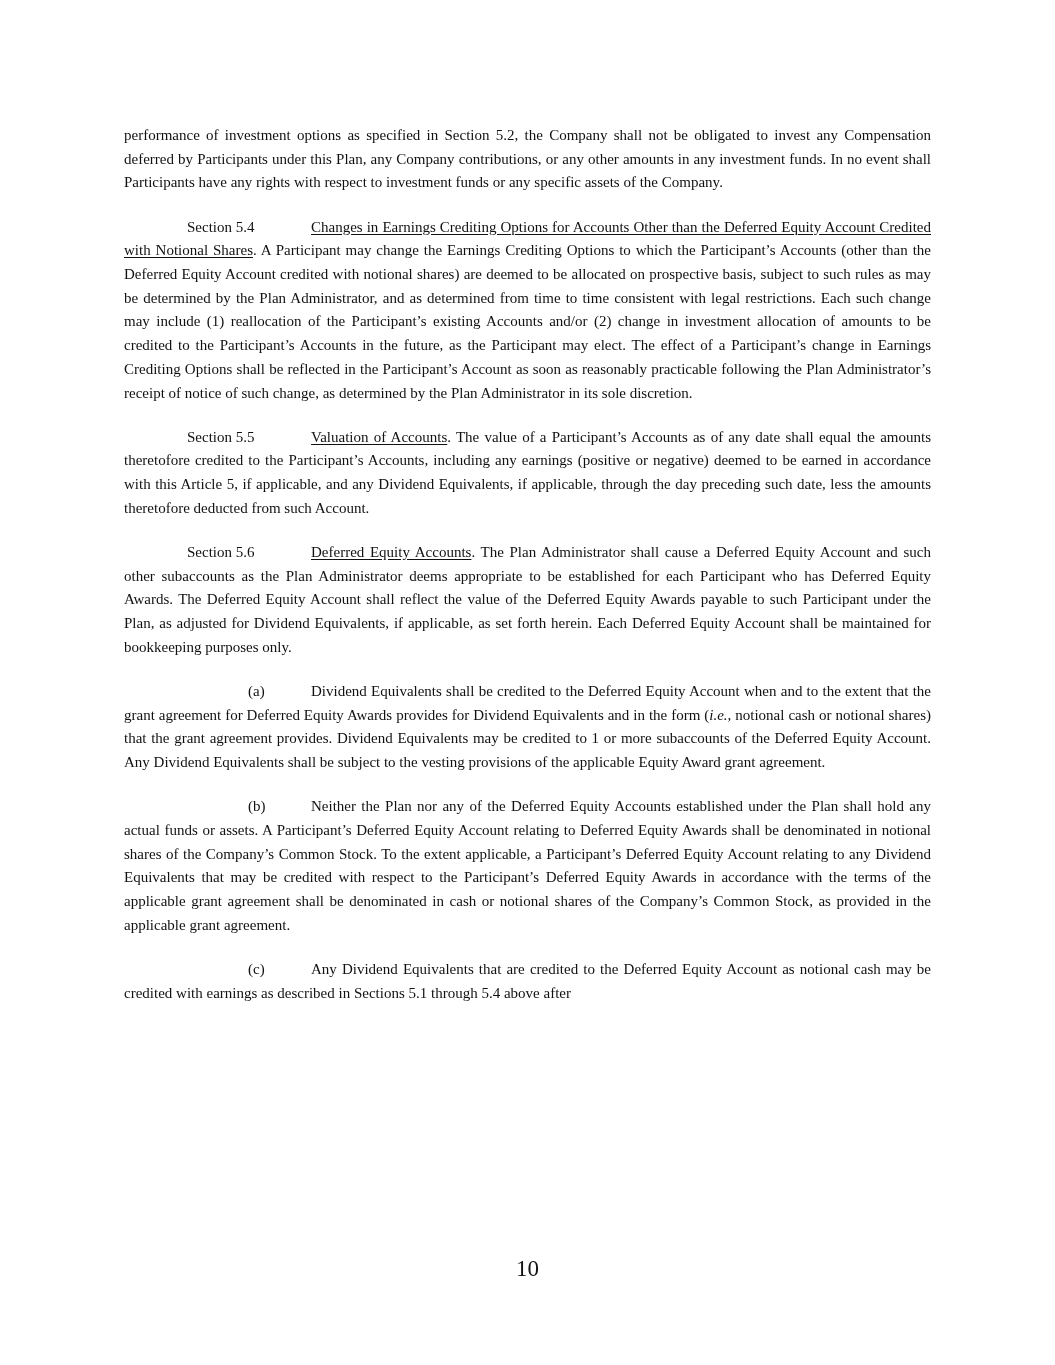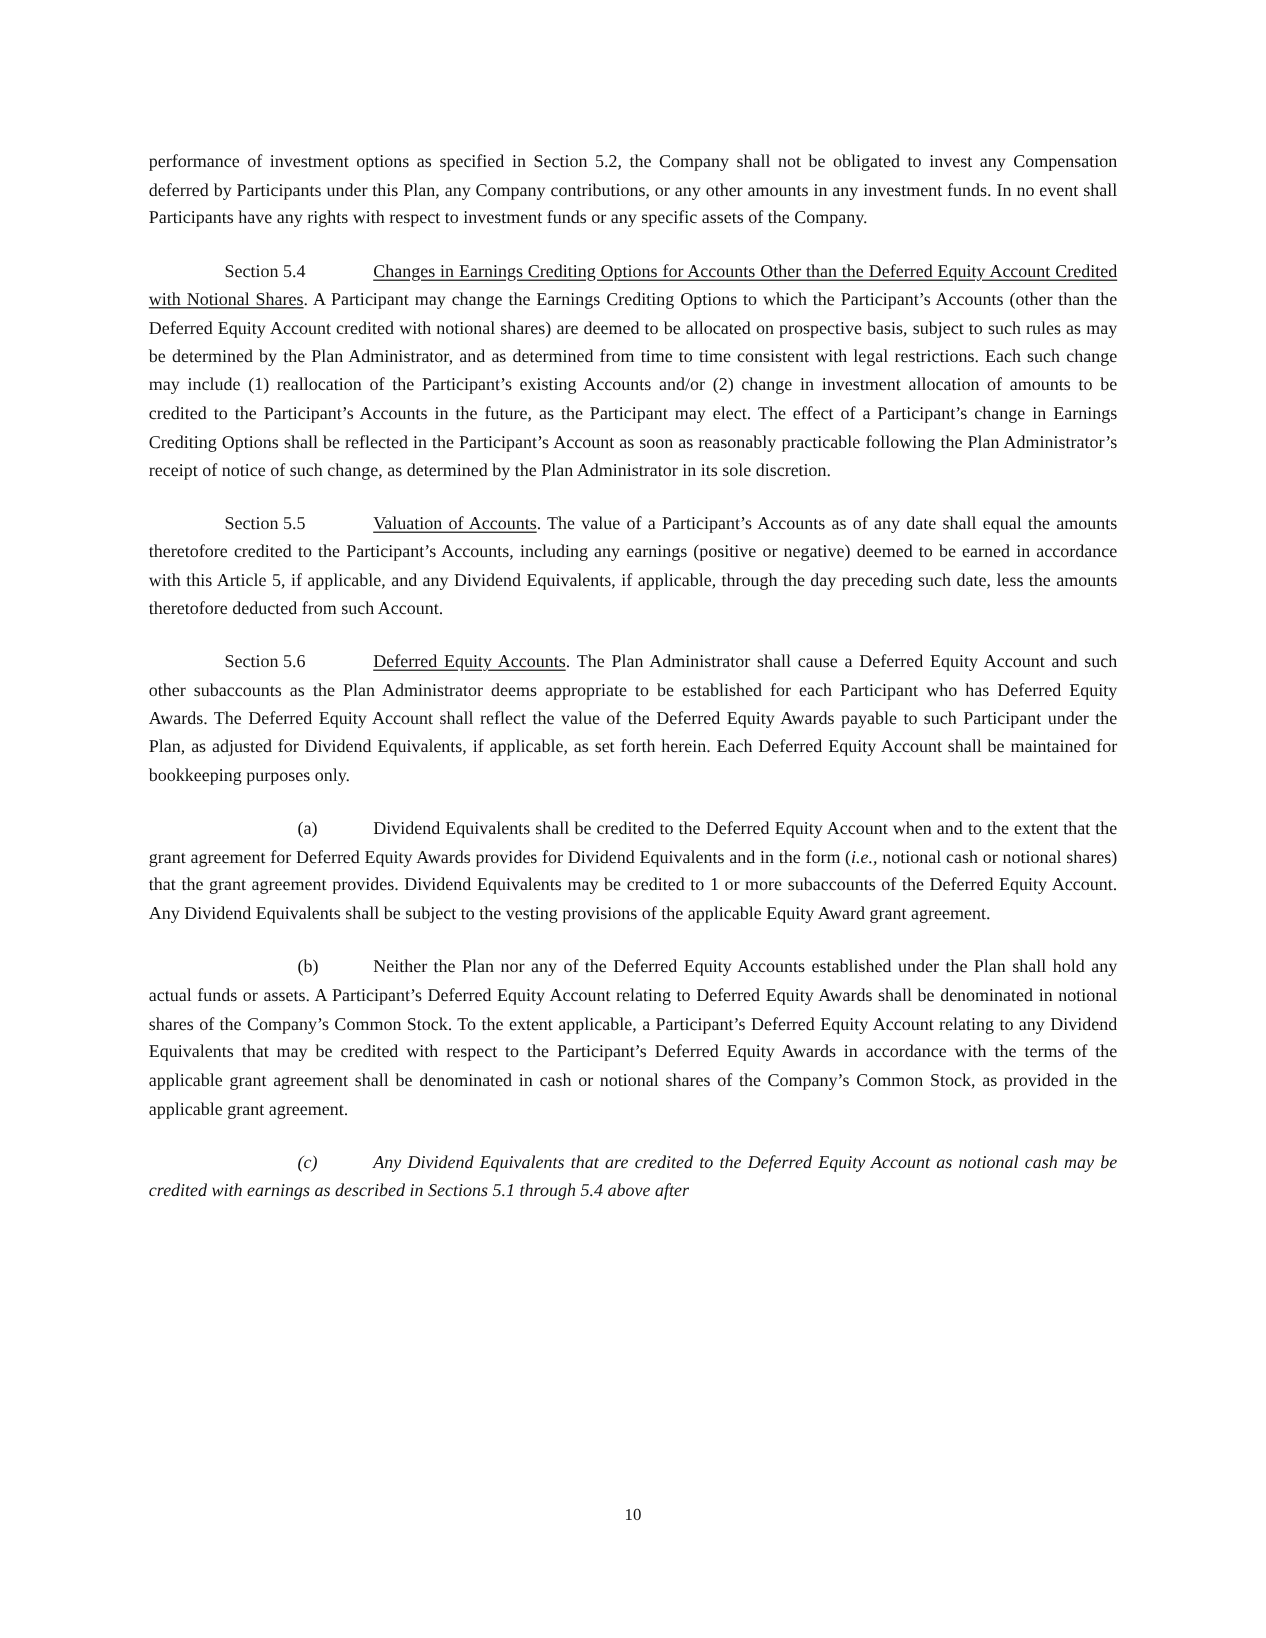--- a/index.html
+++ b/index.html
@@ -13,23 +13,23 @@
     font-size: 15px; line-height: 23.7px; text-align: justify;
   }
   .para { margin: 0 0 20.5px 0; }
   .tab1 { display: inline-block; width: 63px; }
   .label-sec { display: inline-block; width: 124px; }
   .tab2 { display: inline-block; width: 124px; }
   .label-sub { display: inline-block; width: 63px; }
   .u { text-decoration: underline; text-underline-offset: 2px; }
   .page-num {
     position: absolute; left: 0; width: 1055px; top: 1256px;
-    text-align: center; font-size: 14px;
+    text-align: center; font-size: 23px;
   }
-  .last { margin-bottom: 16px; font-style: italic; }
+  .last { margin-bottom: 16px; }
 </style>
 </head>
 <body>
 
 <div class="page">
 
   <p class="para">performance of investment options as specified in Section 5.2,  the Company shall not be obligated to invest any Compensation deferred by Participants under this Plan, any Company contributions, or any other amounts in any investment funds.  In no event shall Participants have any rights with respect to investment funds or any specific assets of the Company.</p>
 
   <p class="para"><span class="tab1"></span><span class="label-sec">Section 5.4</span><span class="u">Changes in Earnings Crediting Options for Accounts Other than the Deferred Equity Account Credited with Notional Shares</span><span>.  A Participant may change the Earnings Crediting Options to which the Participant’s Accounts (other than the Deferred Equity Account credited with notional shares) are deemed to be allocated on prospective basis, subject to such rules as may be determined by the Plan Administrator, and as determined from time to time consistent with legal restrictions.  Each such change may include (1) reallocation of the Participant’s existing Accounts and/or (2) change in investment allocation of amounts to be credited to the Participant’s Accounts in the future, as the Participant may elect.  The effect of a Participant’s change in Earnings Crediting Options shall be reflected in the Participant’s Account as soon as reasonably practicable following the Plan Administrator’s receipt of notice of such change, as determined by the Plan Administrator in its sole discretion.</span></p>
 

